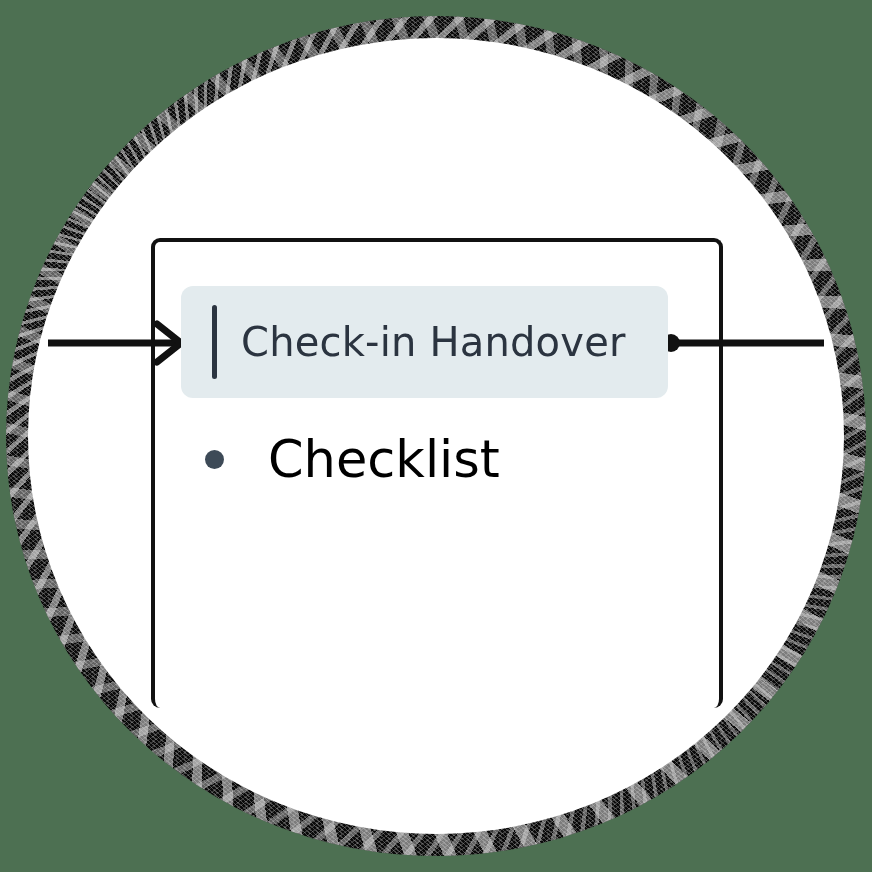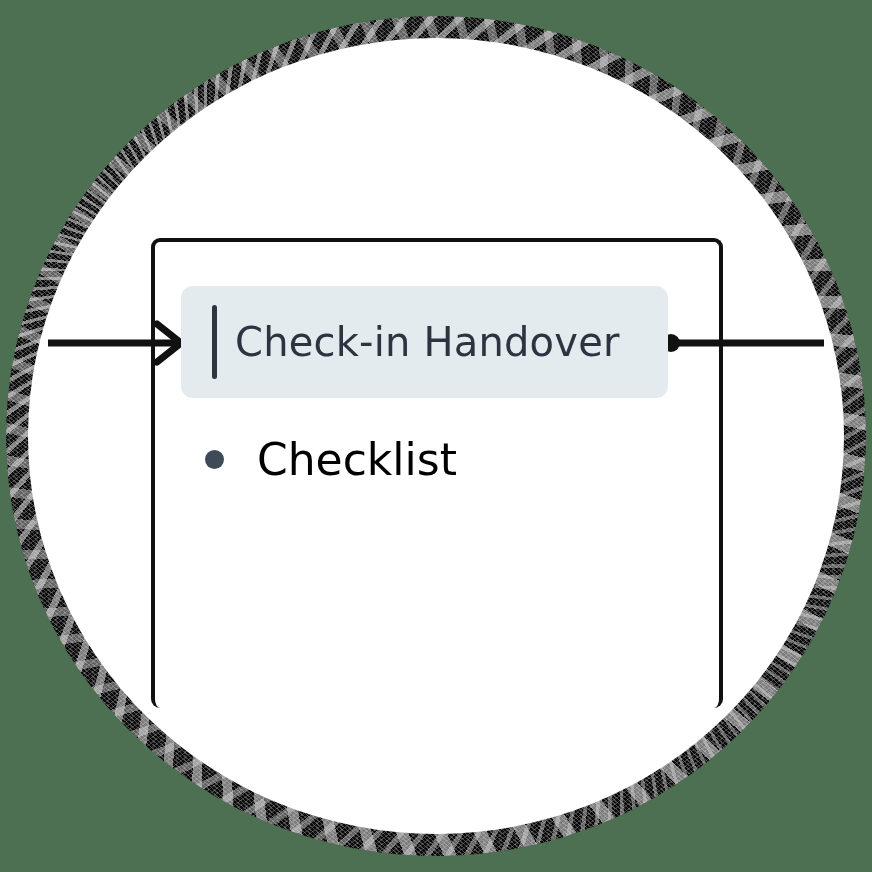--- a/index.html
+++ b/index.html
@@ -95,21 +95,21 @@
   }
   .header-accent {
     width: 5px;
     height: 74px;
     background: #2b3440;
     border-radius: 3px;
     margin-left: 31px;
     flex: 0 0 auto;
   }
   .header-title {
-    margin-left: 18px;
+    margin-left: 24px;
     font-size: 40px;
     color: #2b3440;
     letter-spacing: .2px;
     white-space: nowrap;
   }
 
   
   .node-list {
     position: absolute;
     left: 181px;
@@ -124,22 +124,22 @@
   }
   .bullet-dot {
     width: 19px;
     height: 19px;
     border-radius: 50%;
     background: #3d4a57;
     margin-left: 24px;
     flex: 0 0 auto;
   }
   .list-label {
-    margin-left: 33px;
-    font-size: 44px;
+    margin-left: 44px;
+    font-size: 51px;
     color: #000000;
     white-space: nowrap;
   }
 </style>
 </head>
 <body>
 
 <div id="stage">
 
   <div class="circle-ring"></div>

